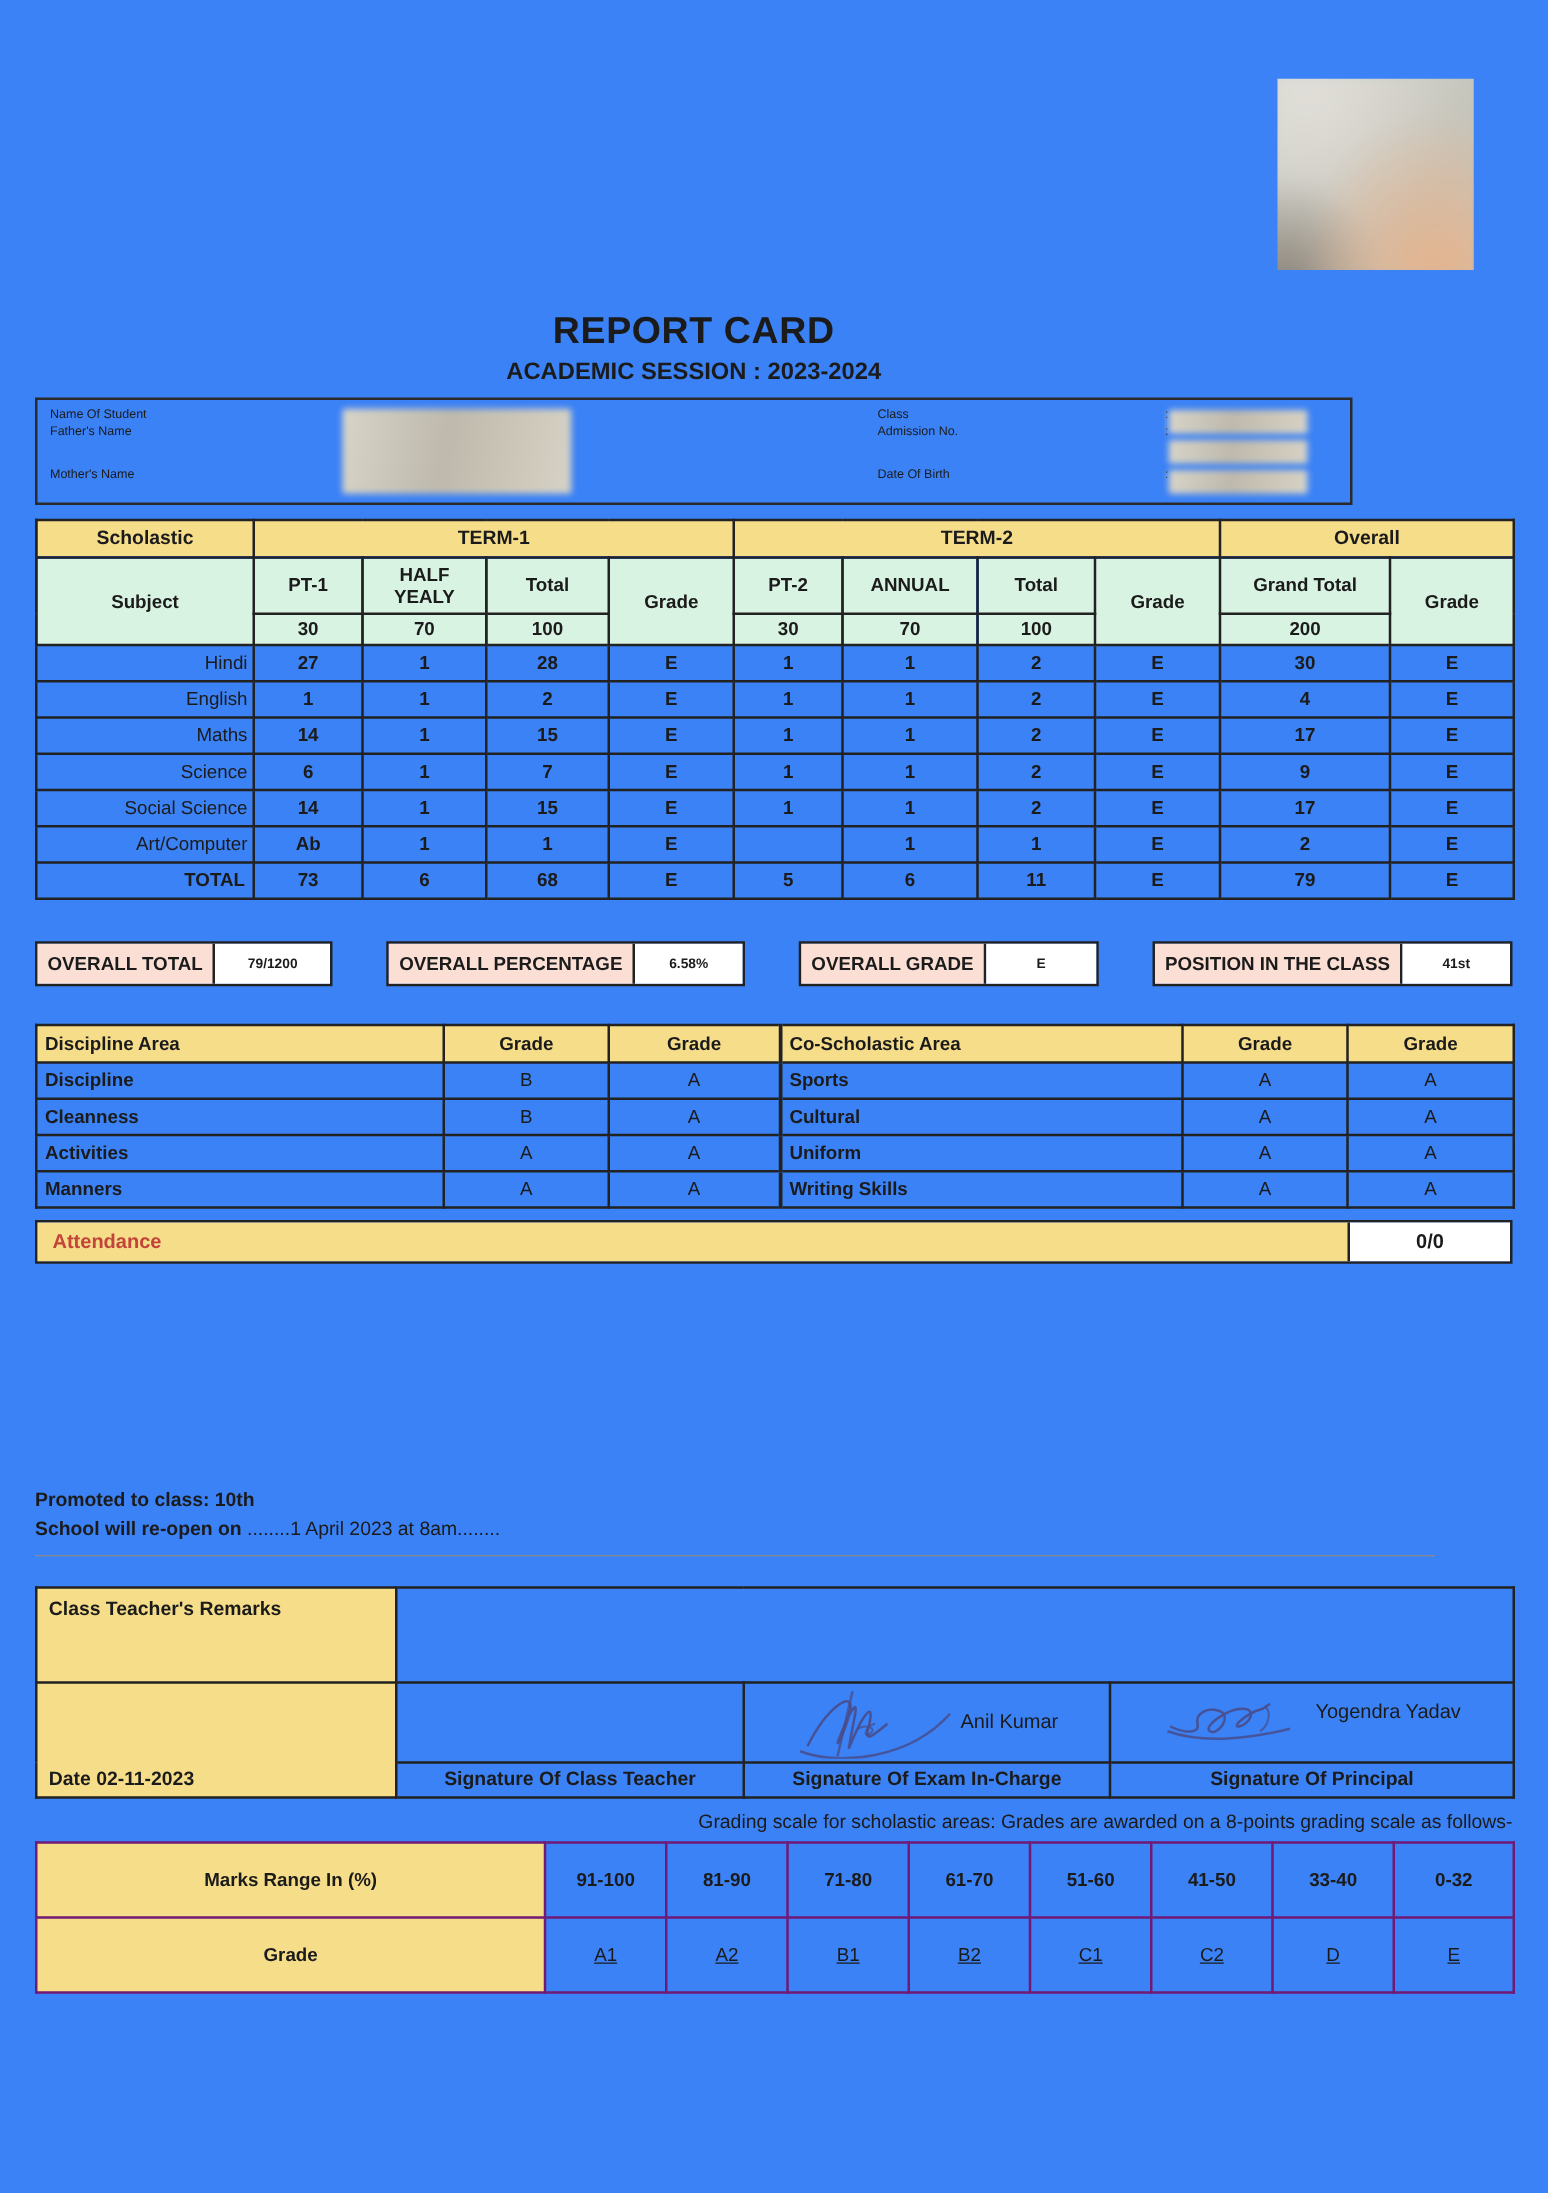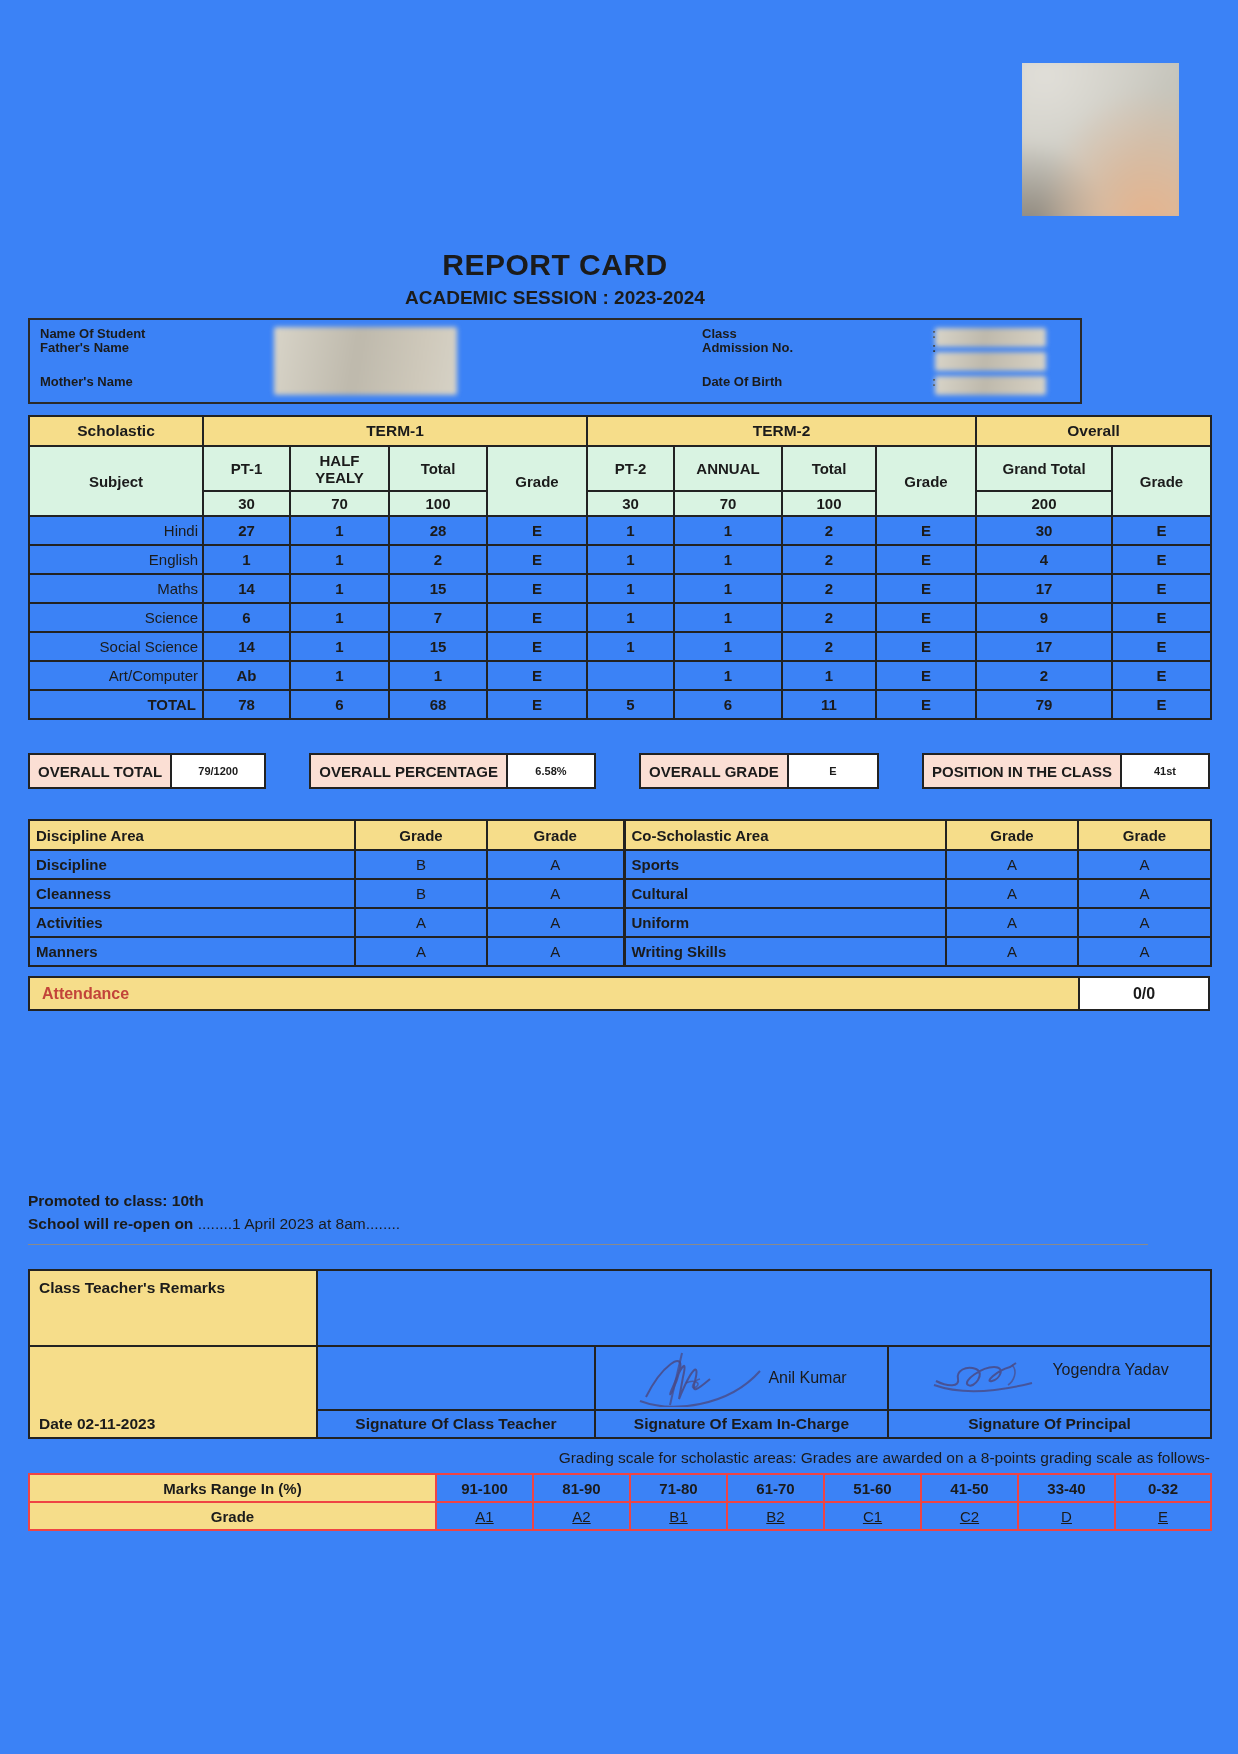--- a/index.html
+++ b/index.html
@@ -16,21 +16,21 @@
       radial-gradient(ellipse at 75% 95%, rgba(231,178,138,.9), rgba(231,178,138,0) 55%),
       radial-gradient(ellipse at 10% 100%, rgba(90,80,70,.55), rgba(90,80,70,0) 35%),
       radial-gradient(ellipse at 20% 15%, rgba(226,224,218,.9), rgba(226,224,218,0) 60%),
       linear-gradient(150deg,#d4d2ca 0%,#c6c5bc 45%,#c9c3b6 75%,#d8c0a6 100%);}
   
   .title-wrap{width:1054px;padding-top:248px;}
   .doc-title{font-size:30px;font-weight:bold;text-align:center;line-height:34px;letter-spacing:.5px;}
   .doc-subtitle{font-size:19px;font-weight:bold;text-align:center;line-height:28px;margin-top:2px;}
   
   .info-box{position:relative;margin-top:6px;width:1050px;height:82px;border:2px solid #2a2a2a;}
-  .info-box .lab{position:absolute;font-size:13px;white-space:nowrap;font-weight:bold;}
+  .info-box .lab{position:absolute;font-size:10px;white-space:nowrap;}
   .lab.r1{top:6px;} .lab.r2{top:20px;} .lab.r3{top:54px;}
   .lab.left{left:10px;} .lab.right{left:672px;} .lab.colon{left:902px;}
   .blob{position:absolute;filter:blur(2.5px);border-radius:2px;
     background:linear-gradient(100deg,#d8d4c8 0%,#beb9ac 45%,#cfc9bb 80%,#d6d2c6 100%);}
   .blob-name{left:244px;top:7px;width:183px;height:68px;}
   .blob-right{left:905px;width:111px;height:19px;}
   .blob-right.r1{top:8px;} .blob-right.r2{top:32px;} .blob-right.r3{top:56px;}
   
   table{border-collapse:collapse;table-layout:fixed;}
   .schol{margin-top:11px;width:1182px;font-size:15px;}
@@ -77,21 +77,21 @@
   .rem-head{font-weight:bold;padding:8px 0 0 9px !important;}
   .rem-date{font-weight:bold;padding:0 0 4px 9px !important;vertical-align:bottom !important;}
   .sig-cell{vertical-align:middle !important;}
   .sig-flex{display:flex;align-items:center;justify-content:center;gap:4px;height:100%;}
   .sig-name{font-size:16px;white-space:nowrap;}
   .sig-label{font-weight:bold;text-align:center;vertical-align:middle !important;height:26px;}
   .r-remarks{height:76px;} .r-sign{height:64px;}
   
   .grading-note{margin-top:9px;font-size:15.5px;font-weight:normal;line-height:20px;text-align:right;}
   .grading{margin-top:5px;width:1182px;font-size:15px;}
-  .grading td{border:2px solid #ef4444;text-align:center;height:26px;padding:0 2px;}
+  .grading td{border:2px solid #701a75;text-align:center;height:26px;padding:16px 2px;}
   .grading .yellow{background:#f6dd8a;font-weight:bold;}
   .grading .range{font-weight:bold;}
   .grading .gr{font-weight:normal;text-decoration:underline;}
   svg.scribble{display:block;}
 </style>
 </head>
 <body>
 
 <div class="page">
 
@@ -238,21 +238,21 @@
         <td class="num">E</td>
         <td class="num"></td>
         <td class="num">1</td>
         <td class="num">1</td>
         <td class="num">E</td>
         <td class="num">2</td>
         <td class="num">E</td>
       </tr>
       <tr class="drow trow">
         <td class="total-lab">TOTAL</td>
-        <td class="num">78</td>
+        <td class="num">73</td>
         <td class="num">6</td>
         <td class="num">68</td>
         <td class="num">E</td>
         <td class="num">5</td>
         <td class="num">6</td>
         <td class="num">11</td>
         <td class="num">E</td>
         <td class="num">79</td>
         <td class="num">E</td>
       </tr>

